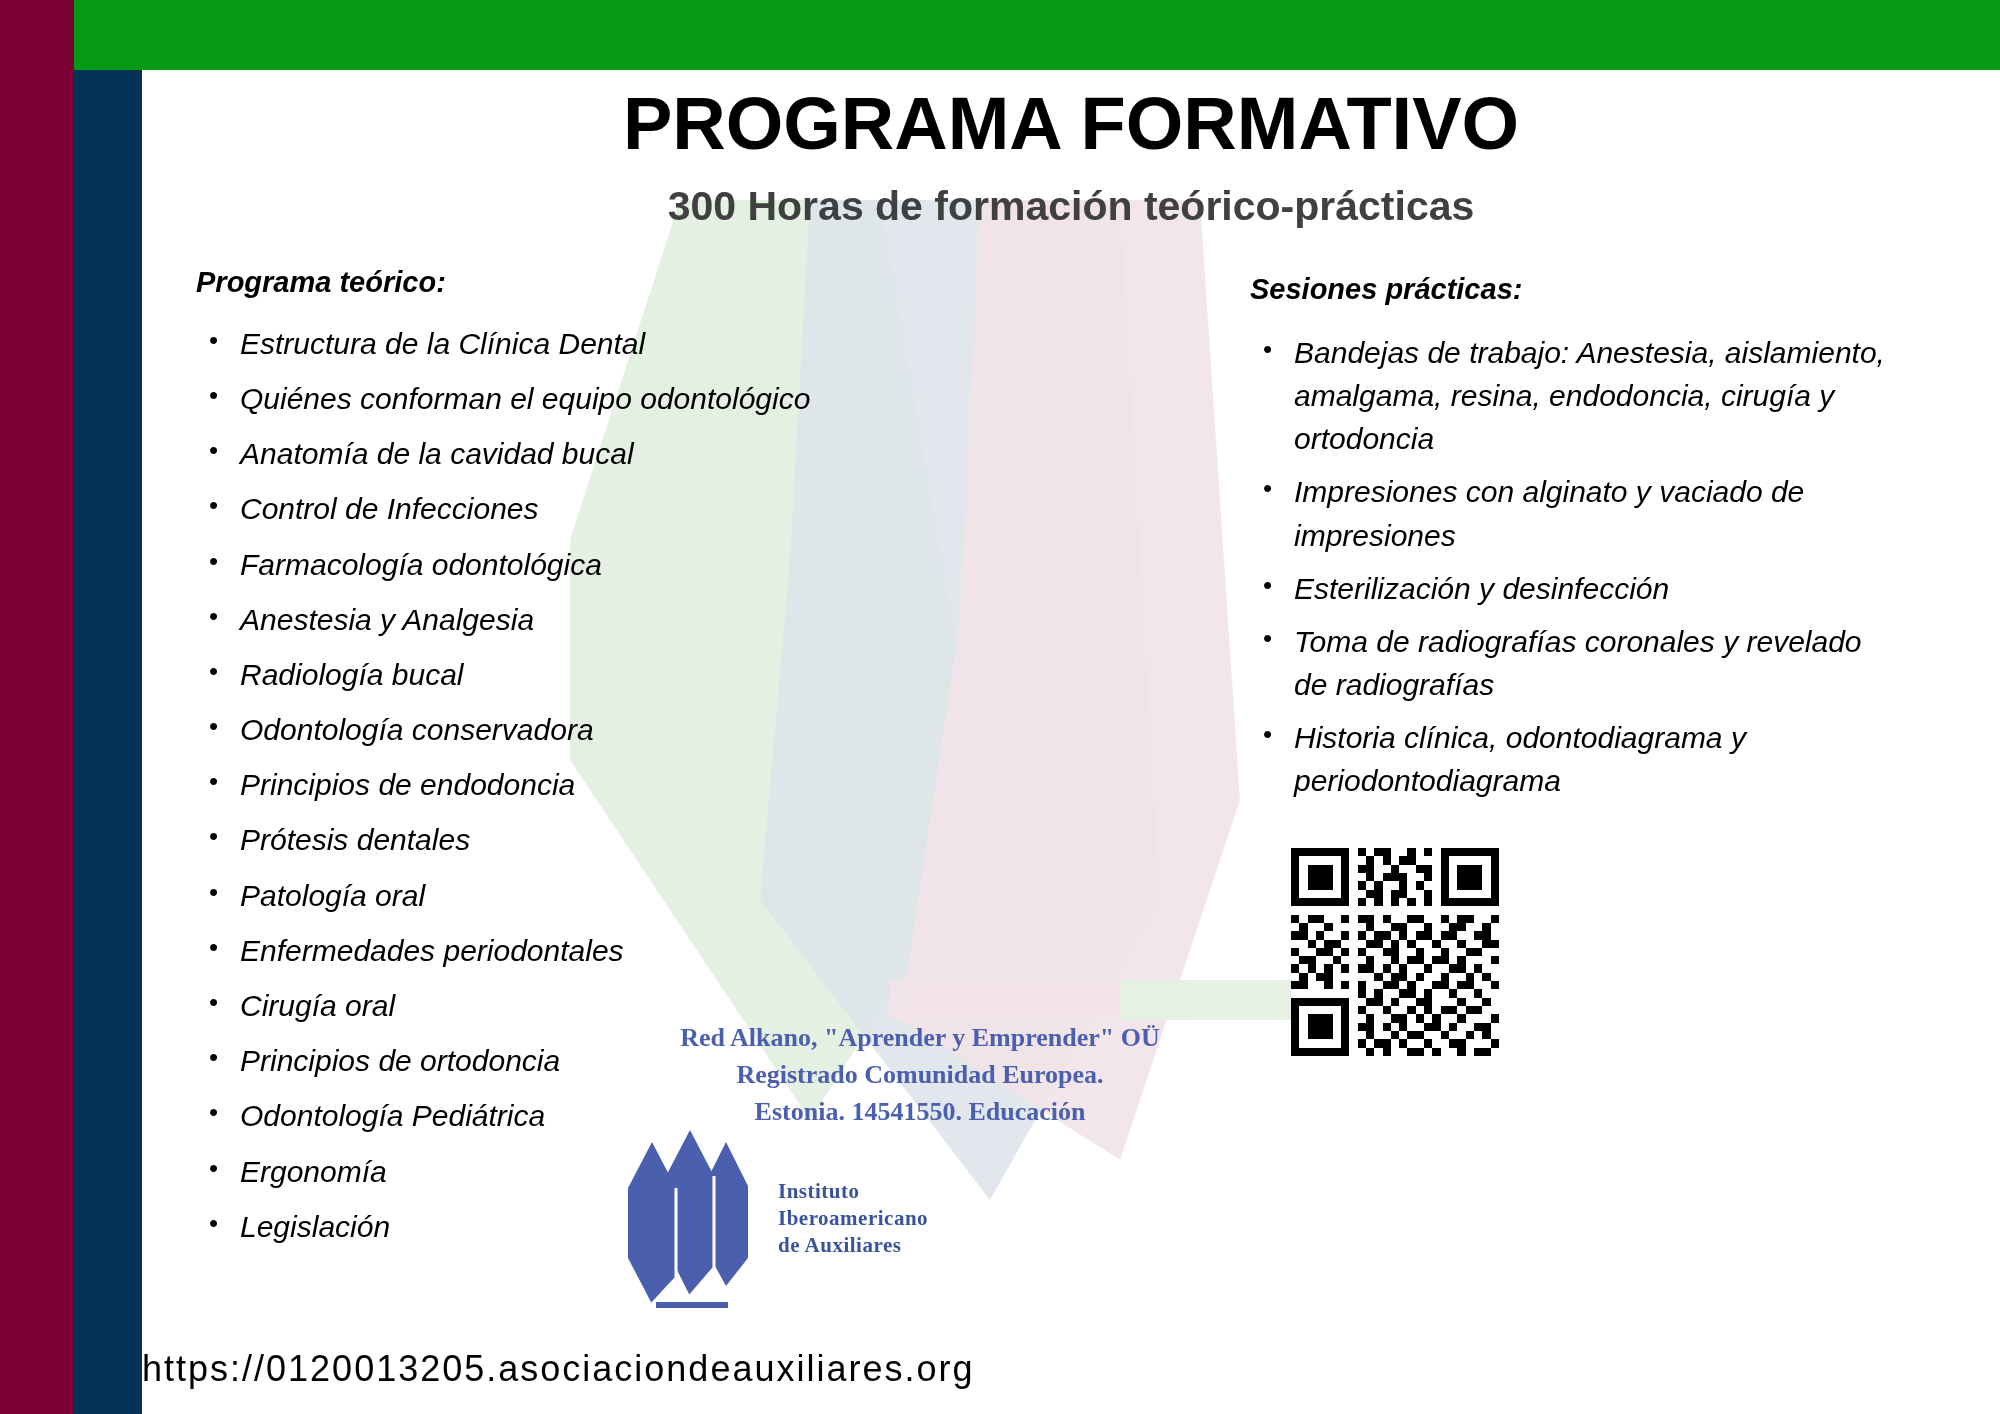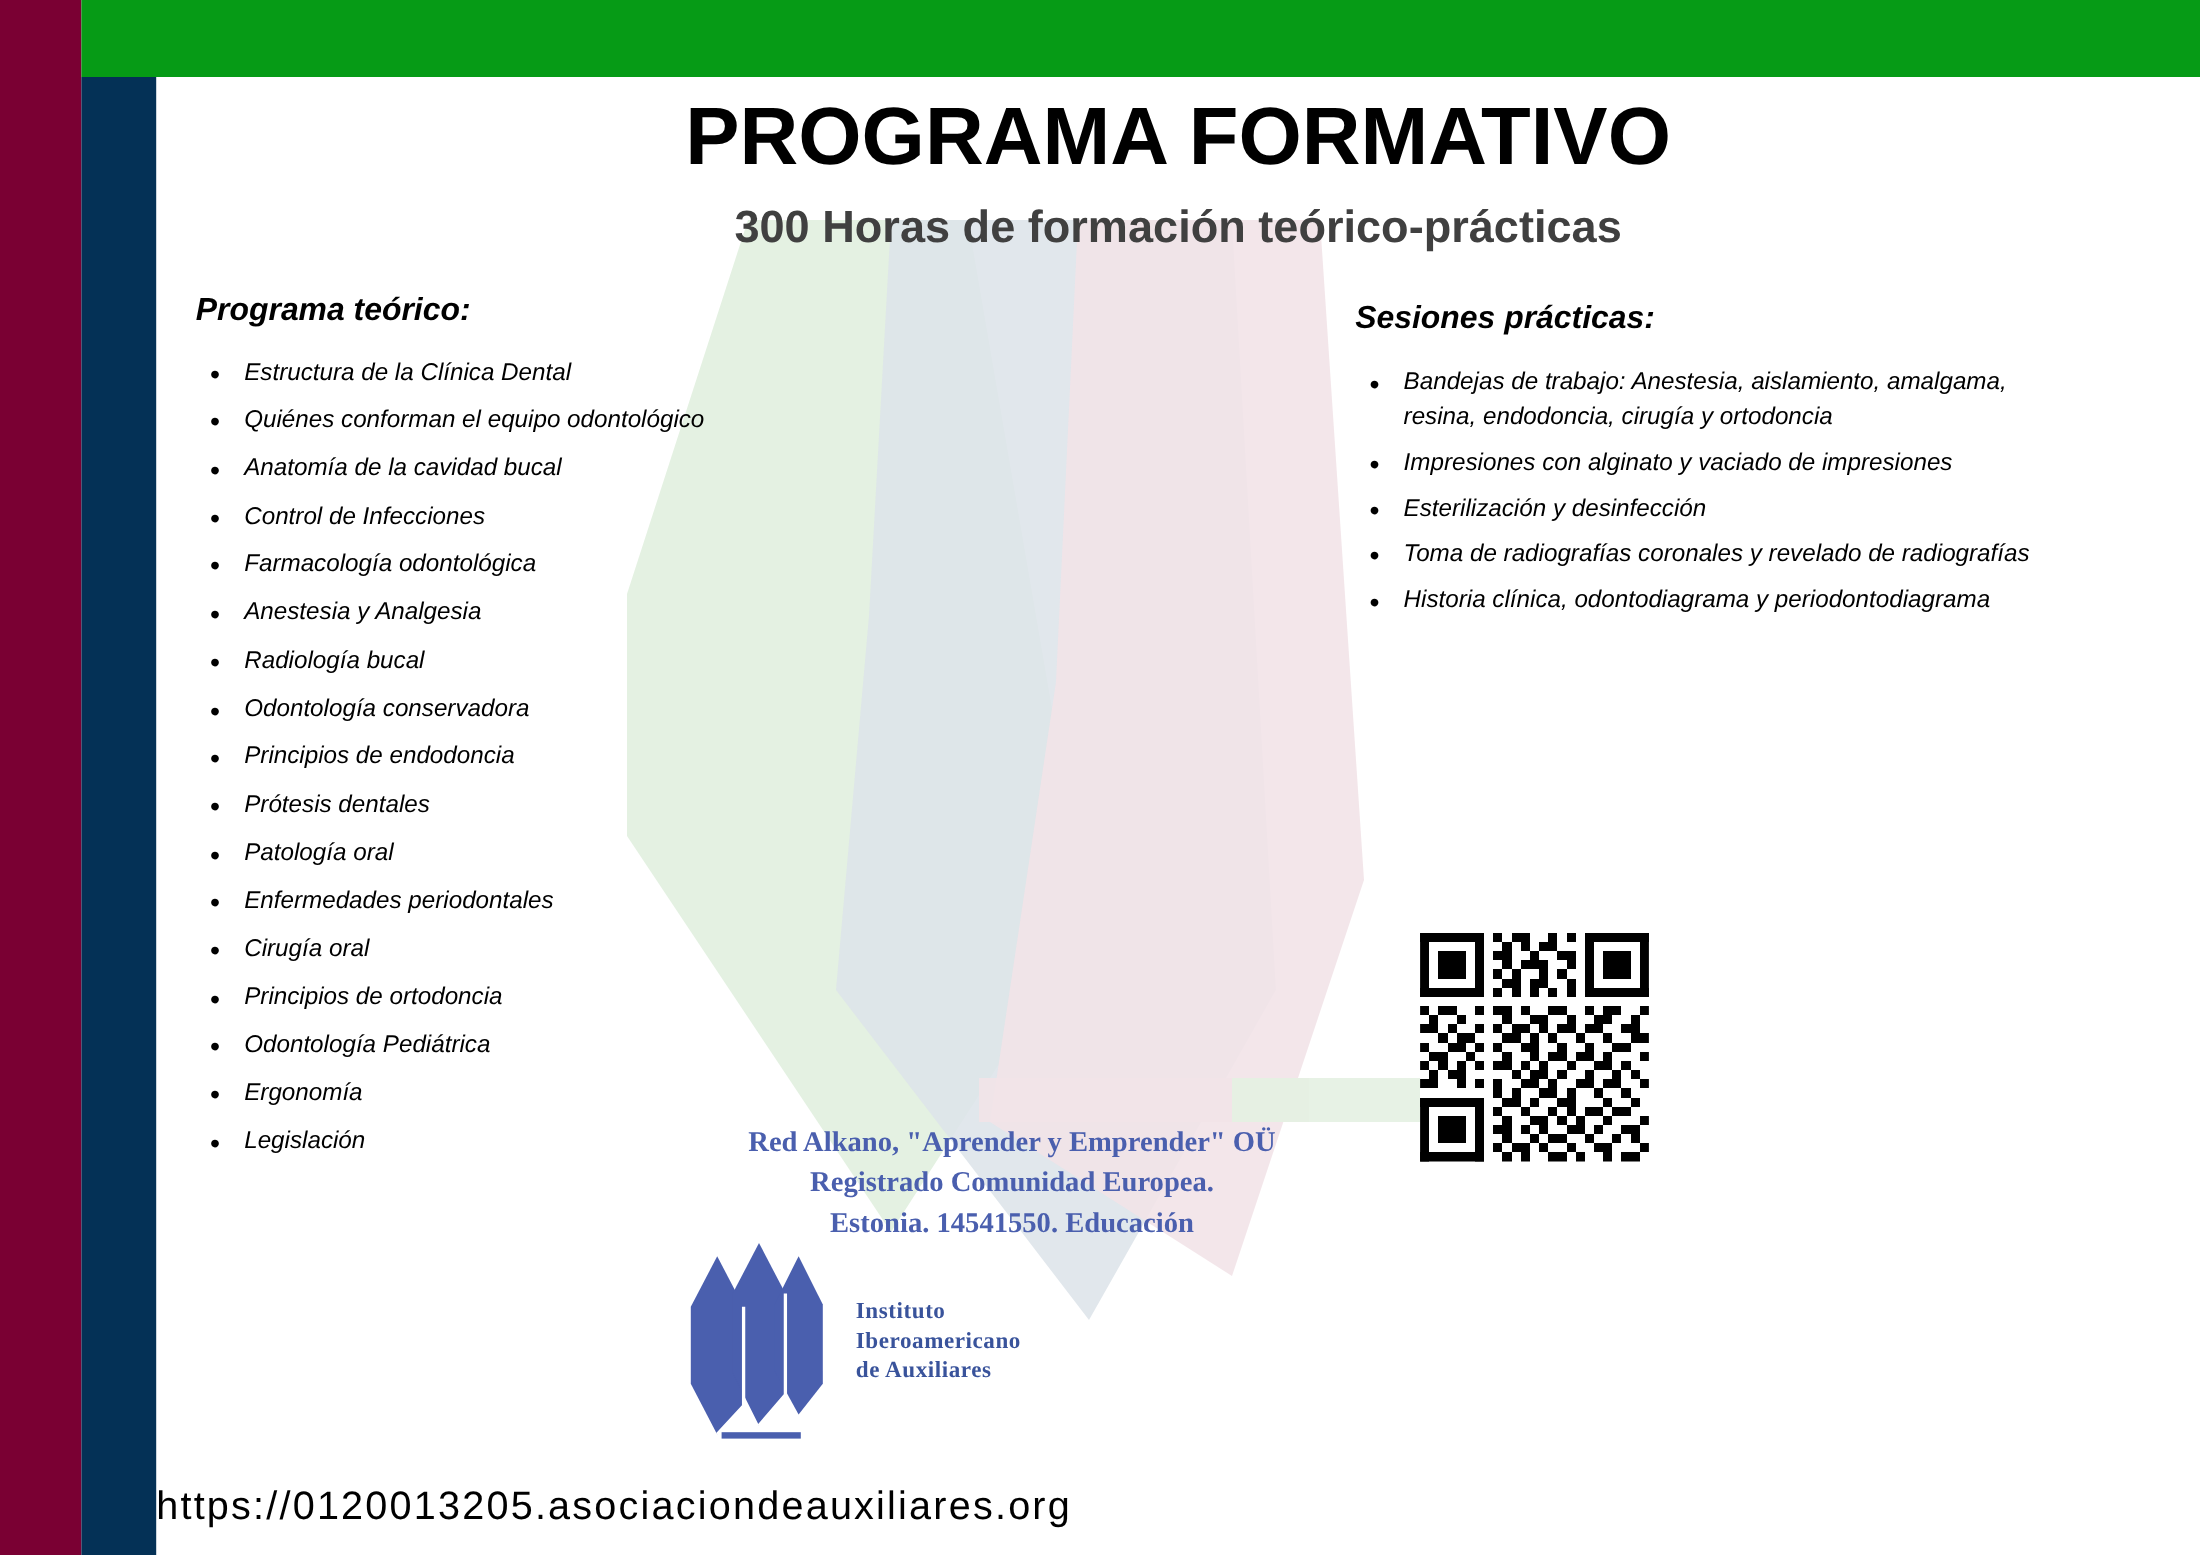--- a/index.html
+++ b/index.html
@@ -62,20 +62,21 @@
     width: 1858px;
     text-align: center;
     font-size: 41px;
     font-weight: bold;
     color: #404040;
   }
 
   
   .col {
     position: absolute;
+    margin-left: 18px;
   }
   .col-left  { left: 178px; top: 265px; width: 620px; }
   .col-right { left: 1232px; top: 272px; width: 640px; }
 
   .col-head {
     font-size: 29px;
     font-style: italic;
     font-weight: bold;
     color: #000000;
     margin: 0 0 22px 0;
@@ -83,21 +84,21 @@
   }
   .col-right .col-head { margin-bottom: 24px; }
 
   ul.bullets {
     margin: 0;
     padding: 0 0 0 44px;
     list-style: none;
   }
   ul.bullets li {
     position: relative;
-    font-size: 22px;
+    font-size: 30px;
     font-style: italic;
     color: #000000;
     line-height: 1.44;
     margin: 0 0 12px 0;
   }
   ul.bullets li::before {
     content: "\2022";
     position: absolute;
     left: -31px;
     top: 0;

